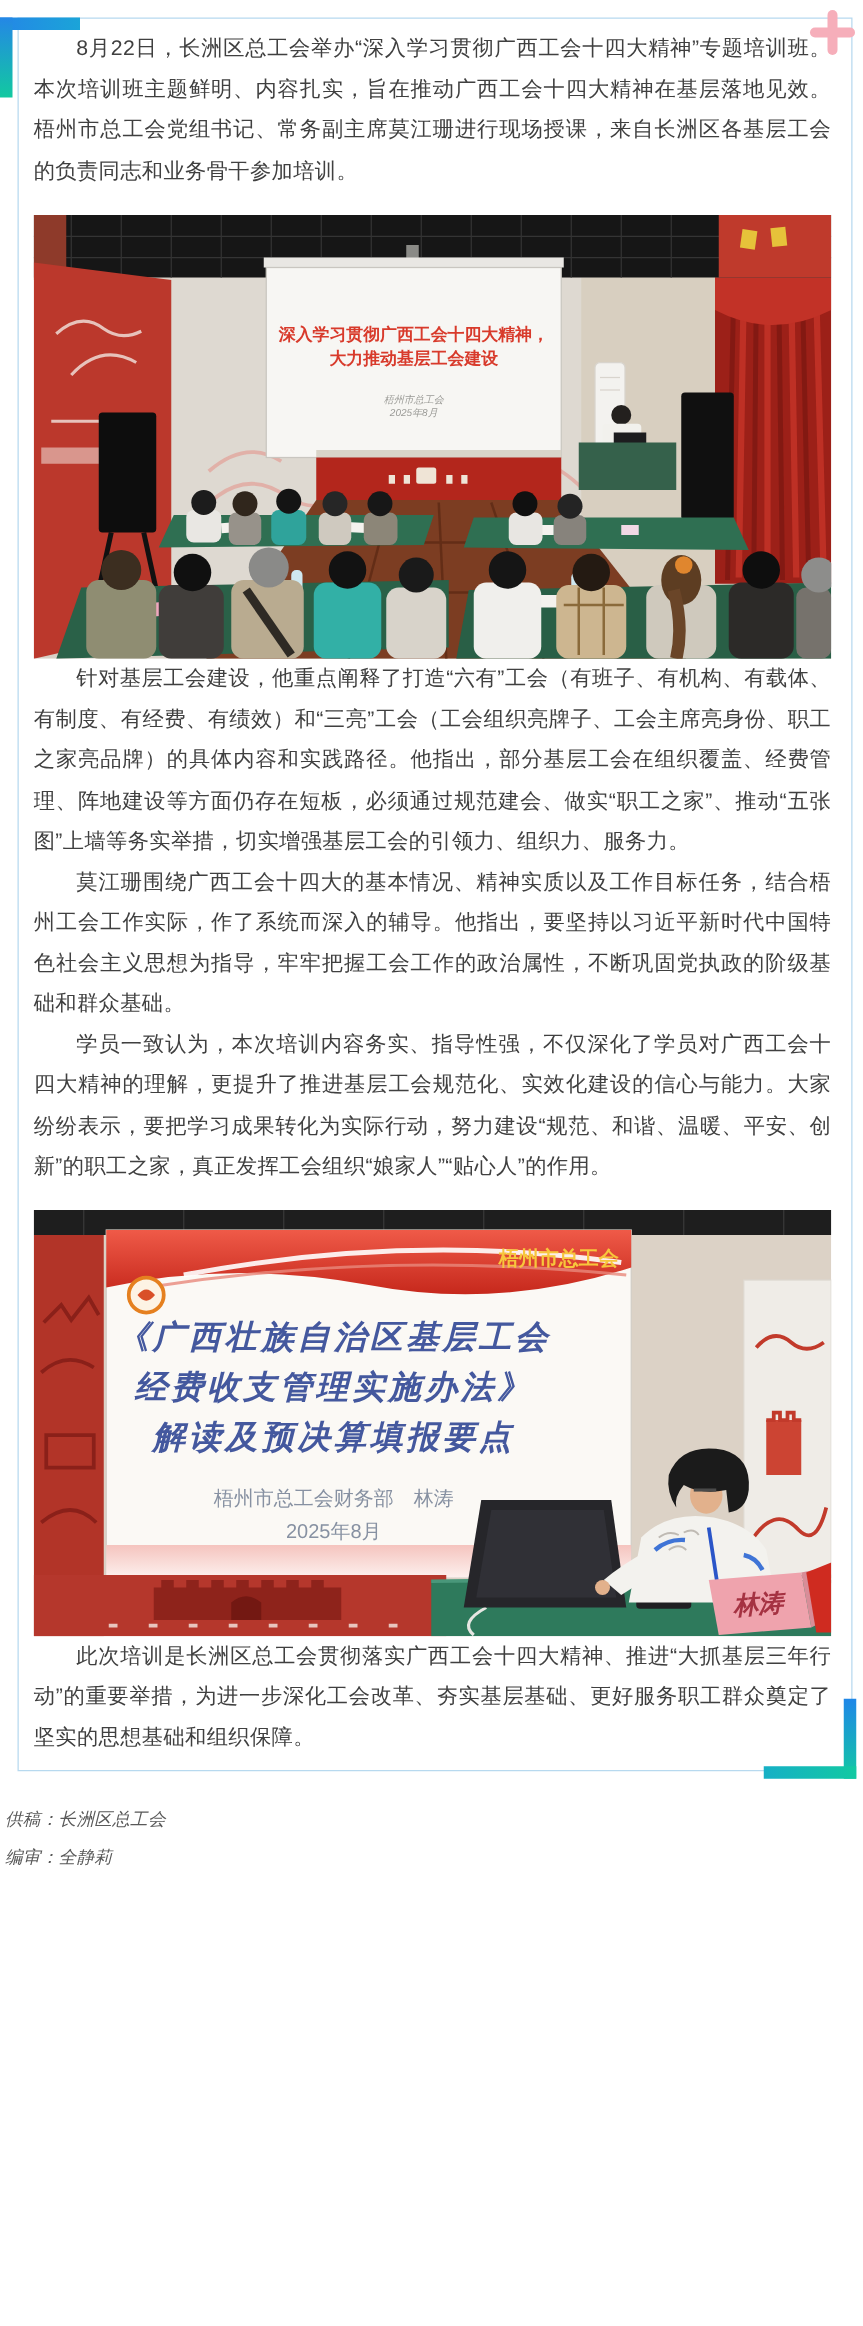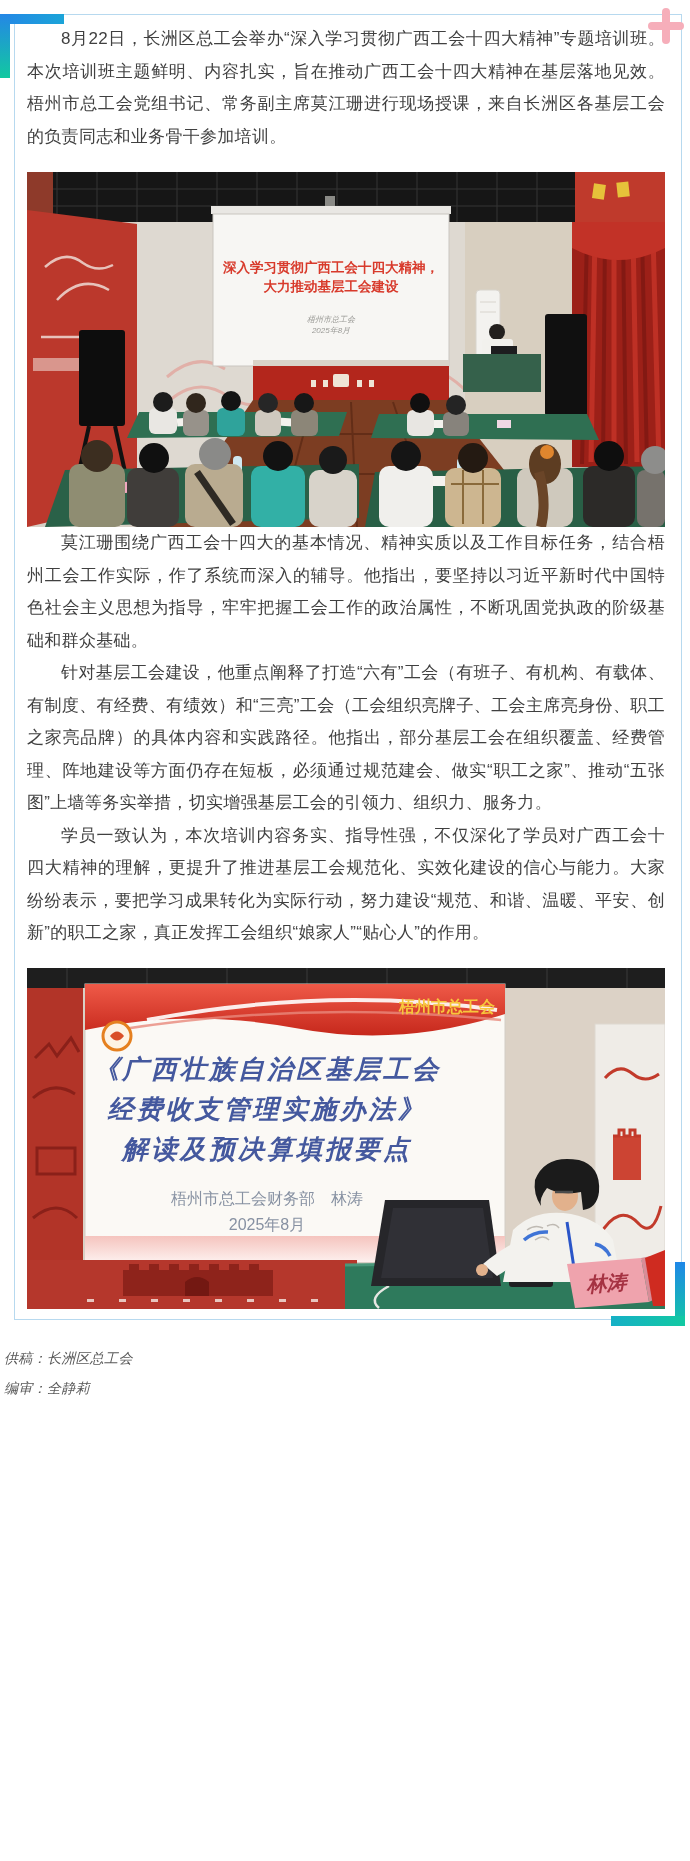--- a/index.html
+++ b/index.html
@@ -210,22 +210,22 @@
             <circle cx="520" cy="280" r="7" fill="#e0862e"></circle>
             <rect x="556" y="294" width="52" height="61" rx="10" fill="#2c2a28"></rect>
               <circle cx="582" cy="284" r="15" fill="#0e0e0e"></circle>
             <rect x="610" y="298" width="28" height="57" rx="8" fill="#76726c"></rect>
               <circle cx="628" cy="288" r="14" fill="#8d8d8b"></circle>
           </g>
         </svg>
       </figure>
 
 
+      <p class="para">针对基层工会建设，他重点阐释了打造“六有”工会（有班子、有机构、有载体、有制度、有经费、有绩效）和“三亮”工会（工会组织亮牌子、工会主席亮身份、职工之家亮品牌）的具体内容和实践路径。他指出，部分基层工会在组织覆盖、经费管理、阵地建设等方面仍存在短板，必须通过规范建会、做实“职工之家”、推动“五张图”上墙等务实举措，切实增强基层工会的引领力、组织力、服务力。</p>
       <p class="para">莫江珊围绕广西工会十四大的基本情况、精神实质以及工作目标任务，结合梧州工会工作实际，作了系统而深入的辅导。他指出，要坚持以习近平新时代中国特色社会主义思想为指导，牢牢把握工会工作的政治属性，不断巩固党执政的阶级基础和群众基础。</p>
-      <p class="para">针对基层工会建设，他重点阐释了打造“六有”工会（有班子、有机构、有载体、有制度、有经费、有绩效）和“三亮”工会（工会组织亮牌子、工会主席亮身份、职工之家亮品牌）的具体内容和实践路径。他指出，部分基层工会在组织覆盖、经费管理、阵地建设等方面仍存在短板，必须通过规范建会、做实“职工之家”、推动“五张图”上墙等务实举措，切实增强基层工会的引领力、组织力、服务力。</p>
       <p class="para">学员一致认为，本次培训内容务实、指导性强，不仅深化了学员对广西工会十四大精神的理解，更提升了推进基层工会规范化、实效化建设的信心与能力。大家纷纷表示，要把学习成果转化为实际行动，努力建设“规范、和谐、温暖、平安、创新”的职工之家，真正发挥工会组织“娘家人”“贴心人”的作用。</p>
 
       <figure class="photo photo-2">
         <svg viewBox="0 0 638 341" width="638" height="341">
           <rect width="638" height="341" fill="#dcd2c6"></rect>
 
           <rect width="638" height="20" fill="#1e1e1e"></rect>
           <g stroke="#3a3a3a" stroke-width="1">
             <line x1="40" y1="0" x2="40" y2="20"></line>
               <line x1="120" y1="0" x2="120" y2="20"></line>
@@ -333,20 +333,21 @@
             <polygon points="614,290 622,334 630,330 624,288" fill="#d88d98"></polygon>
             <polygon points="540,296 614,290 622,334 548,340" fill="#efa3ad"></polygon>
             <text x="580" y="322" font-size="20" fill="#a53242" font-family="DejaVu Serif, serif" font-style="italic" font-weight="bold" text-anchor="middle" transform="rotate(-4 580 322)">林涛</text>
           </g>
 
           <polygon points="618,290 638,282 638,338 626,338" fill="#cf2b20"></polygon>
         </svg>
       </figure>
 
 
+      <p class="para">此次培训是长洲区总工会贯彻落实广西工会十四大精神、推进“大抓基层三年行动”的重要举措，为进一步深化工会改革、夯实基层基础、更好服务职工群众奠定了坚实的思想基础和组织保障。</p>
 
     </div>
 
     <div class="accent accent-tl-h"></div>
     <div class="accent accent-tl-v"></div>
     <div class="pink-cross"></div>
     <div class="accent accent-br-v"></div>
     <div class="accent accent-br-h"></div>
   </div>
 

